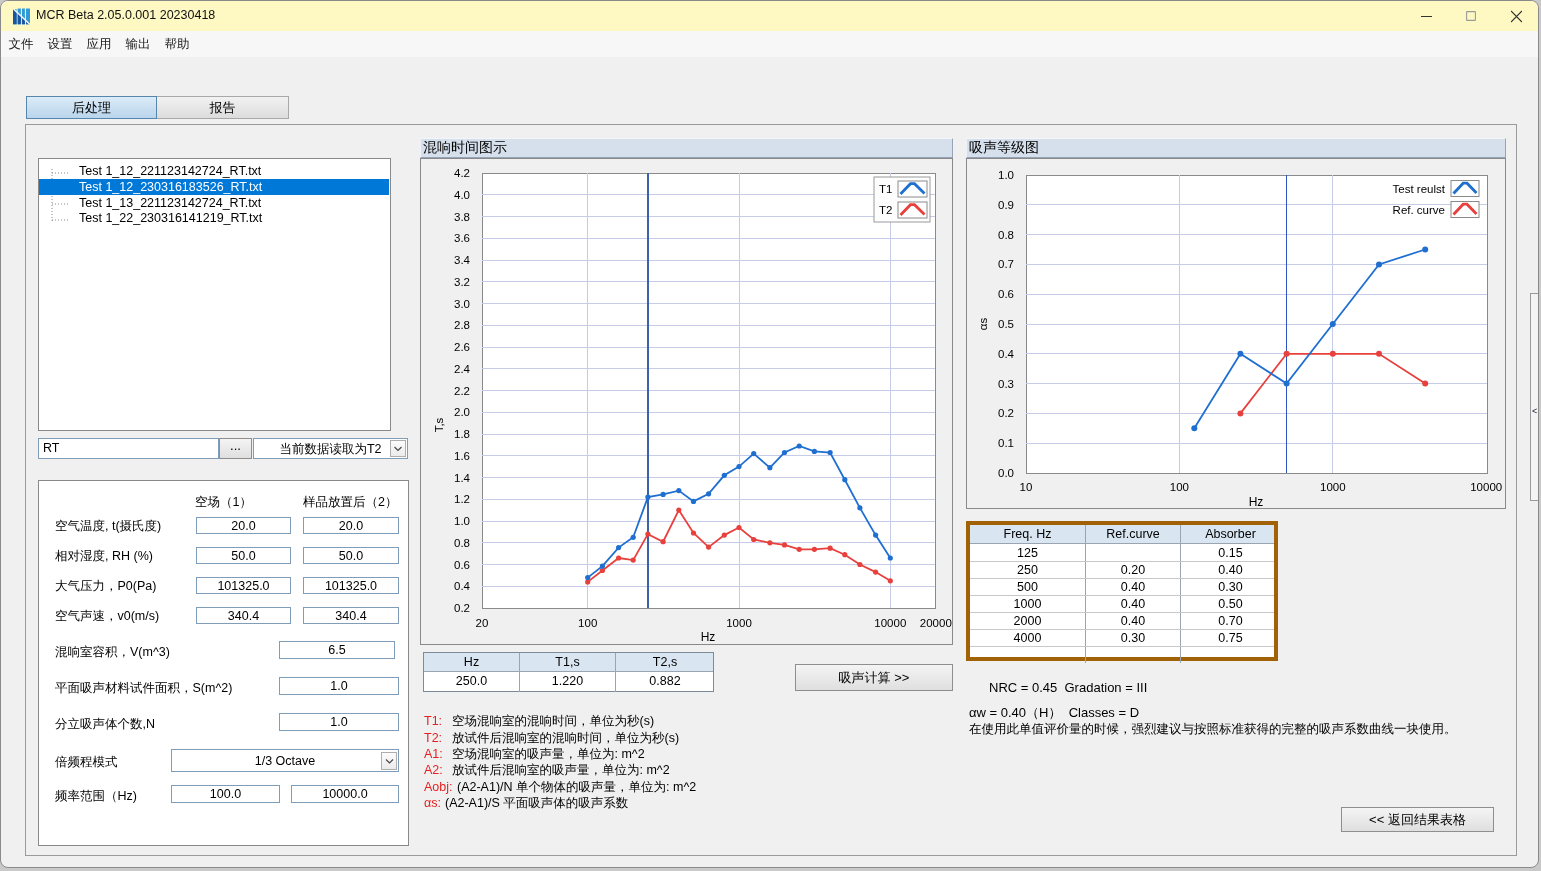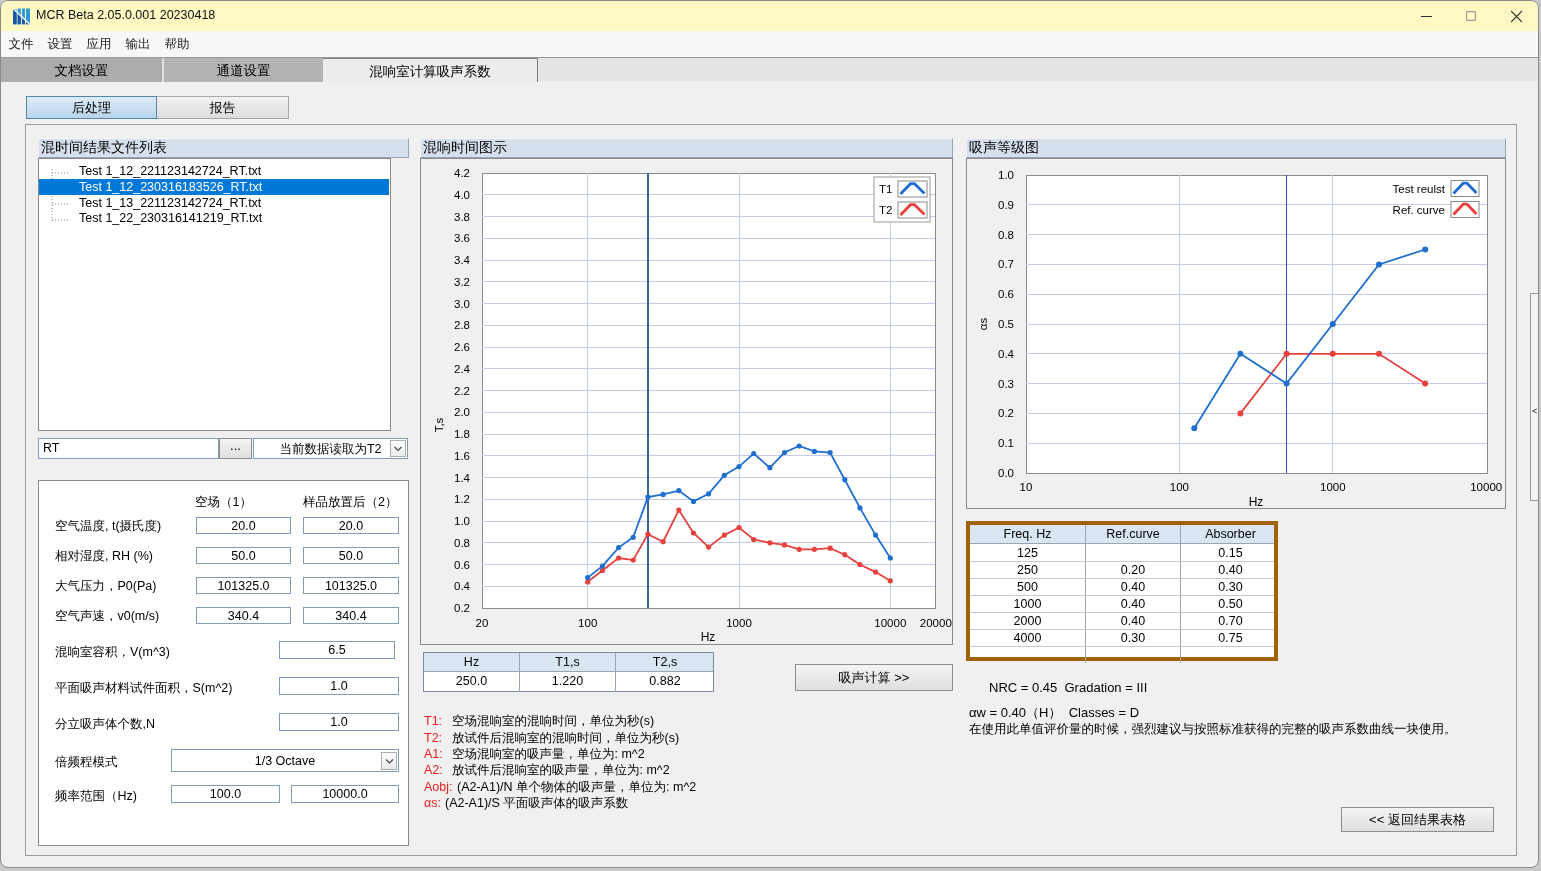--- a/index.html
+++ b/index.html
@@ -76,30 +76,24 @@
           <path d="M0 10 L11 21 M11 10 L0 21" stroke="#333" stroke-width="1.2"></path>
         </svg></div>
   </div>
   <div id="menubar">
     <div class="menu-item" style="left:0px;">文件</div>
     <div class="menu-item" style="left:39px;">设置</div>
     <div class="menu-item" style="left:78px;">应用</div>
     <div class="menu-item" style="left:117px;">输出</div>
     <div class="menu-item" style="left:156px;">帮助</div>
   </div>
-  <div id="tabstrip">
-    <div class="tab" id="tab1">文档设置</div>
-    <div class="tab" id="tab2">通道设置</div>
-    <div class="tab" id="tab3">混响室计算吸声系数</div>
-  </div>
   <div class="pbtn" id="btn-post">后处理</div>
   <div class="pbtn" id="btn-report">报告</div>
   <div id="container"></div>
 
-  <div class="band" style="left:37px; top:137px; width:371px; height:20px;">混时间结果文件列表</div>
   <div class="whitebox" id="filelist" style="left:37px; top:157px; width:353px; height:273px;">
     <svg width="30" height="65" style="position:absolute;left:8px;top:6px;">
       <line x1="5" y1="4" x2="5" y2="58" stroke="#888" stroke-width="1" stroke-dasharray="1 2"></line>
       <line x1="5" y1="8" x2="22" y2="8" stroke="#888" stroke-width="1" stroke-dasharray="1 2"></line>
       <line x1="5" y1="23" x2="22" y2="23" stroke="#b0763c" stroke-width="1" stroke-dasharray="1 2"></line>
       <line x1="5" y1="39" x2="22" y2="39" stroke="#888" stroke-width="1" stroke-dasharray="1 2"></line>
       <line x1="5" y1="55" x2="22" y2="55" stroke="#888" stroke-width="1" stroke-dasharray="1 2"></line>
     </svg>
     <div class="flitem" style="top:4px;">Test 1_12_221123142724_RT.txt</div>
     <div class="flitem sel" style="top:20px;">Test 1_12_230316183526_RT.txt</div>

